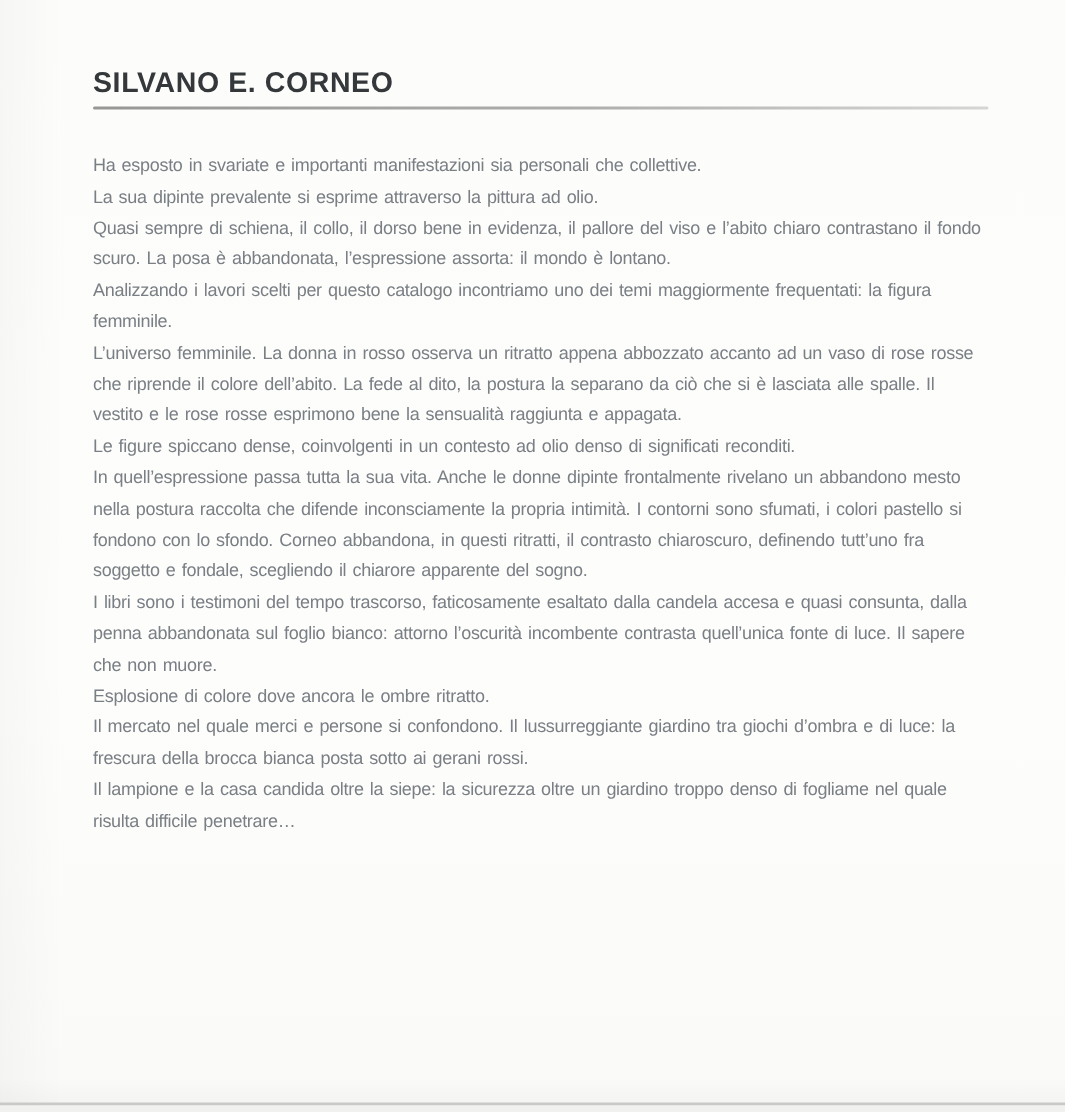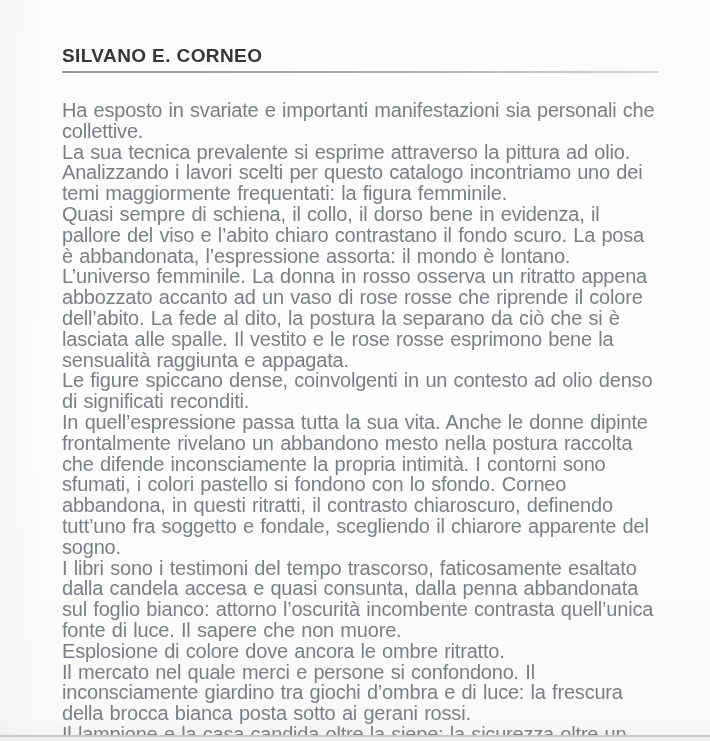--- a/index.html
+++ b/index.html
@@ -45,21 +45,21 @@
     background: linear-gradient(to right, #969694 0%, #aeaeac 55%, #d6d6d4 100%);
     border-radius: 1px;
   }
   .body-text {
     margin-top: 27px;
     width: 597px;
   }
   .body-text p.para {
     margin: 0;
     padding: 0;
-    font-size: 20px;
+    font-size: 12px;
     line-height: 20.8px;
     letter-spacing: -0.2px;
     word-spacing: 1px;
     color: #7a7f85;
     text-align: left;
   }
   .scan-edge {
     position: absolute;
     left: 0;
     bottom: 4px;
@@ -80,28 +80,28 @@
 <body>
 
 <div class="page">
 
   <h1 class="title">SILVANO E. CORNEO</h1>
 
   <div class="rule"></div>
 
   <div class="body-text">
       <p class="para">Ha esposto in svariate e importanti manifestazioni sia personali che collettive.</p>
-      <p class="para">La sua tecnica prevalente si esprime attraverso la pittura ad olio.</p>
+      <p class="para">La sua dipinte prevalente si esprime attraverso la pittura ad olio.</p>
+      <p class="para">Quasi sempre di schiena, il collo, il dorso bene in evidenza, il pallore del viso e l’abito chiaro contrastano il fondo scuro. La posa è abbandonata, l’espressione assorta: il mondo è lontano.</p>
       <p class="para">Analizzando i lavori scelti per questo catalogo incontriamo uno dei temi maggiormente frequentati: la figura femminile.</p>
-      <p class="para">Quasi sempre di schiena, il collo, il dorso bene in evidenza, il pallore del viso e l’abito chiaro contrastano il fondo scuro. La posa è abbandonata, l’espressione assorta: il mondo è lontano.</p>
       <p class="para">L’universo femminile. La donna in rosso osserva un ritratto appena abbozzato accanto ad un vaso di rose rosse che riprende il colore dell’abito. La fede al dito, la postura la separano da ciò che si è lasciata alle spalle. Il vestito e le rose rosse esprimono bene la sensualità raggiunta e appagata.</p>
       <p class="para">Le figure spiccano dense, coinvolgenti in un contesto ad olio denso di significati reconditi.</p>
       <p class="para">In quell’espressione passa tutta la sua vita. Anche le donne dipinte frontalmente rivelano un abbandono mesto nella postura raccolta che difende inconsciamente la propria intimità. I contorni sono sfumati, i colori pastello si fondono con lo sfondo. Corneo abbandona, in questi ritratti, il contrasto chiaroscuro, definendo tutt’uno fra soggetto e fondale, scegliendo il chiarore apparente del sogno.</p>
       <p class="para">I libri sono i testimoni del tempo trascorso, faticosamente esaltato dalla candela accesa e quasi consunta, dalla penna abbandonata sul foglio bianco: attorno l’oscurità incombente contrasta quell’unica fonte di luce. Il sapere che non muore.</p>
       <p class="para">Esplosione di colore dove ancora le ombre ritratto.</p>
-      <p class="para">Il mercato nel quale merci e persone si confondono. Il inconsciamente giardino tra giochi d’ombra e di luce: la frescura della brocca bianca posta sotto ai gerani rossi.</p>
+      <p class="para">Il mercato nel quale merci e persone si confondono. Il lussurreggiante giardino tra giochi d’ombra e di luce: la frescura della brocca bianca posta sotto ai gerani rossi.</p>
       <p class="para">Il lampione e la casa candida oltre la siepe: la sicurezza oltre un giardino troppo denso di fogliame nel quale risulta difficile penetrare…</p>
     </div>
 
   <div class="scan-edge"></div>
   <div class="scan-below"></div>
 
 </div>
 
 </body></html>

